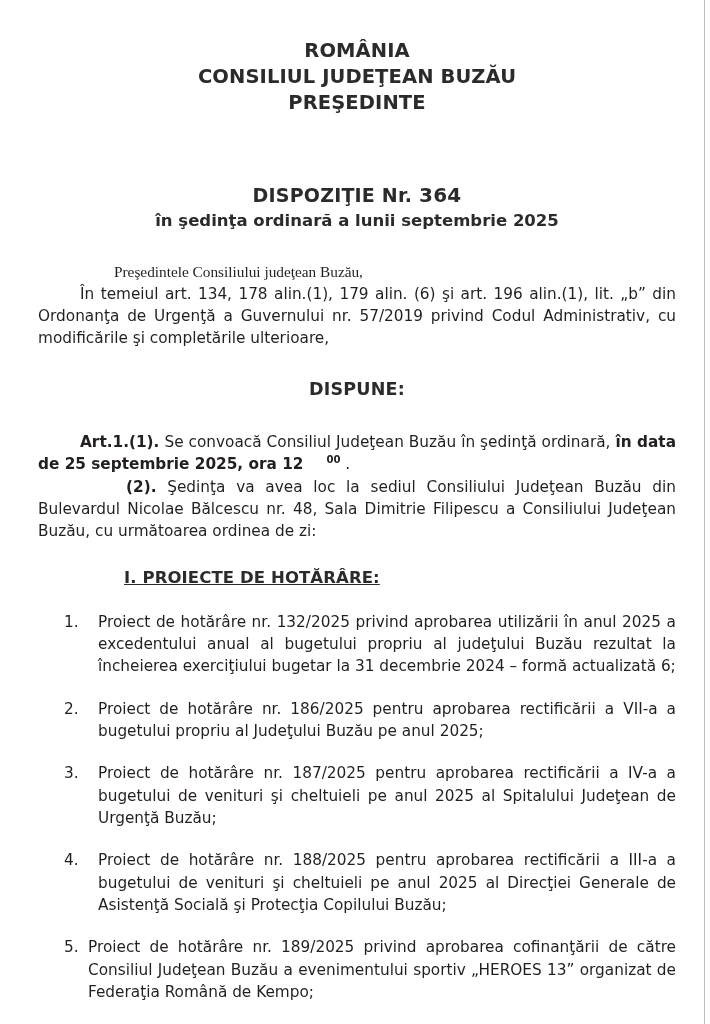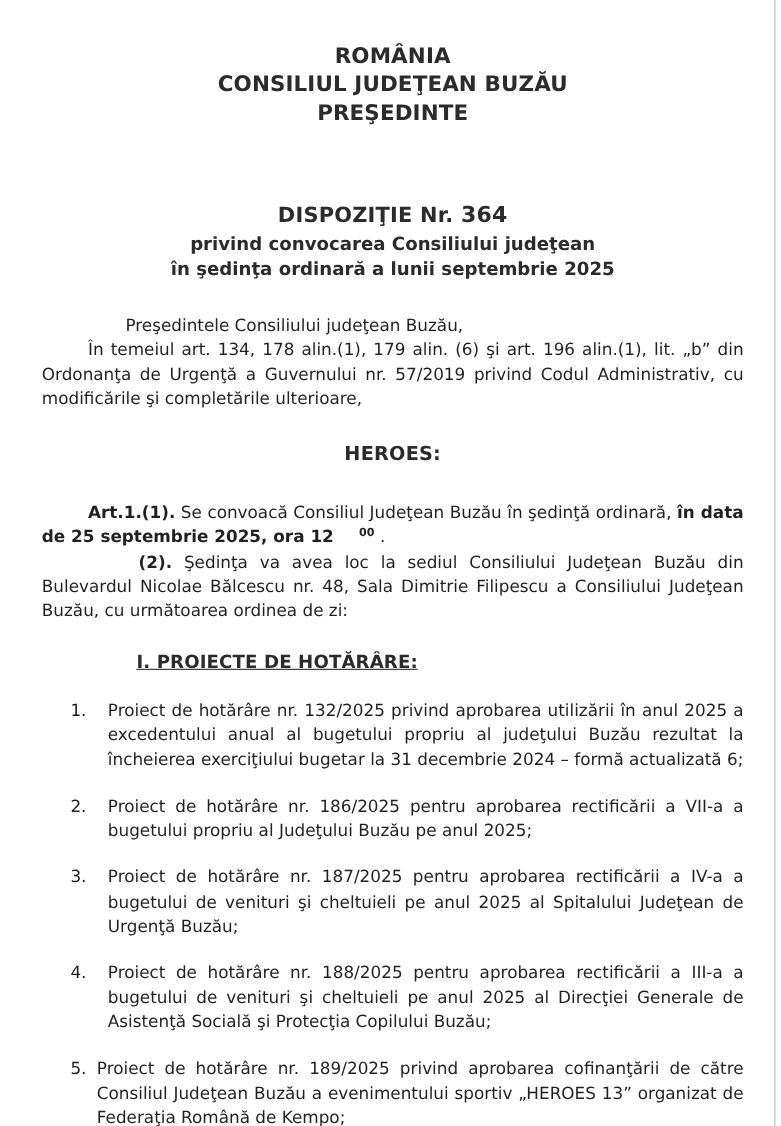--- a/index.html
+++ b/index.html
@@ -67,21 +67,21 @@
   p.para {
     margin: 0;
     font-size: 15.3px;
     line-height: 1.44;
     text-align: justify;
     color: #231f20;
   }
   .preamble {
     margin-top: 28px;
   }
-  .indent-1 { text-indent: 76px; }
+  .indent-1 { text-indent: 76px; font-family: Liberation Serif, serif; }
   .indent-2 { text-indent: 42px; }
   .indent-3 { text-indent: 88px; }
 
   .dispune {
     text-align: center;
     font-weight: bold;
     font-size: 17.5px;
     margin-top: 30px;
     letter-spacing: 0.2px;
     color: #2b2b2b;
@@ -147,30 +147,29 @@
   <div class="content">
 
     <div class="masthead">
       <div class="line-country">ROMÂNIA</div>
       <div class="line-council">CONSILIUL JUDEŢEAN BUZĂU</div>
       <div class="line-role">PREŞEDINTE</div>
     </div>
 
     <div class="doc-title">
       <div class="t1"><span>DISPOZIŢIE Nr. </span><span class="nr-num">364</span></div>
-      <div class="t2">privind convocarea Consiliului judeţean</div>
       <div class="t3">în şedinţa ordinară a lunii septembrie 2025</div>
     </div>
 
     <div class="preamble">
       <p class="para indent-1">Preşedintele Consiliului judeţean Buzău,</p>
       <p class="para indent-2">În temeiul art. 134, 178 alin.(1), 179 alin. (6) şi art. 196 alin.(1), lit. „b”  din Ordonanţa de Urgenţă a Guvernului nr. 57/2019 privind Codul Administrativ, cu modificările şi completările ulterioare,</p>
     </div>
 
-    <div class="dispune">HEROES:</div>
+    <div class="dispune">DISPUNE:</div>
 
     <div class="art-block">
       <p class="para indent-2"><b class="strong">Art.1.(1).</b><span> Se convoacă Consiliul Judeţean Buzău în şedinţă ordinară, </span><b class="strong">în data de  25 septembrie 2025, ora 12</b><sup class="sup">00</sup><span> .</span></p>
       <p class="para indent-3"><b class="strong">(2).</b><span> Şedinţa va avea loc la sediul Consiliului Judeţean Buzău din Bulevardul Nicolae Bălcescu nr. 48, Sala Dimitrie Filipescu a Consiliului Judeţean Buzău, cu următoarea ordinea de zi:</span></p>
     </div>
 
     <div class="section-heading">I.  PROIECTE DE HOTĂRÂRE:</div>
 
     <ol class="projects">
       <li class="wide">

